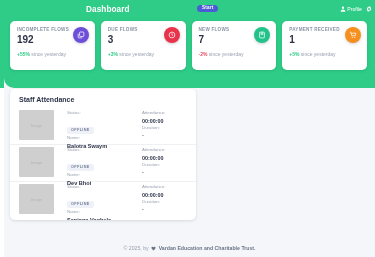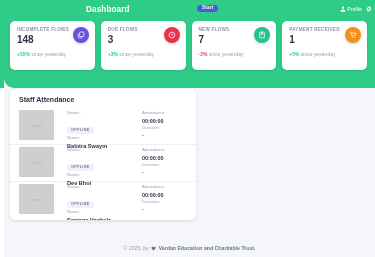--- a/index.html
+++ b/index.html
@@ -305,21 +305,21 @@
           </svg>
         </span>
       </div>
     </div>
   </div>
 
   <div class="cards">
 
     <div class="card">
       <div class="card-label">INCOMPLETE FLOWS</div>
-      <div class="card-value">148</div>
+      <div class="card-value">192</div>
       <div class="card-delta"><b class="delta-up">+55%</b><span> since yesterday</span></div>
       <div class="card-icon" style="background:#6c4ed9">
         <svg width="8" height="8" viewBox="0 0 16 16" fill="none" stroke="#ffffff" stroke-width="1.5">
           <rect x="5.2" y="2" width="8.5" height="9" rx="1.2"></rect>
           <path d="M10.5 13.8H3.6a1.3 1.3 0 0 1-1.3-1.3V5.2"></path>
         </svg>
       </div>
     </div>
 
     <div class="card">

